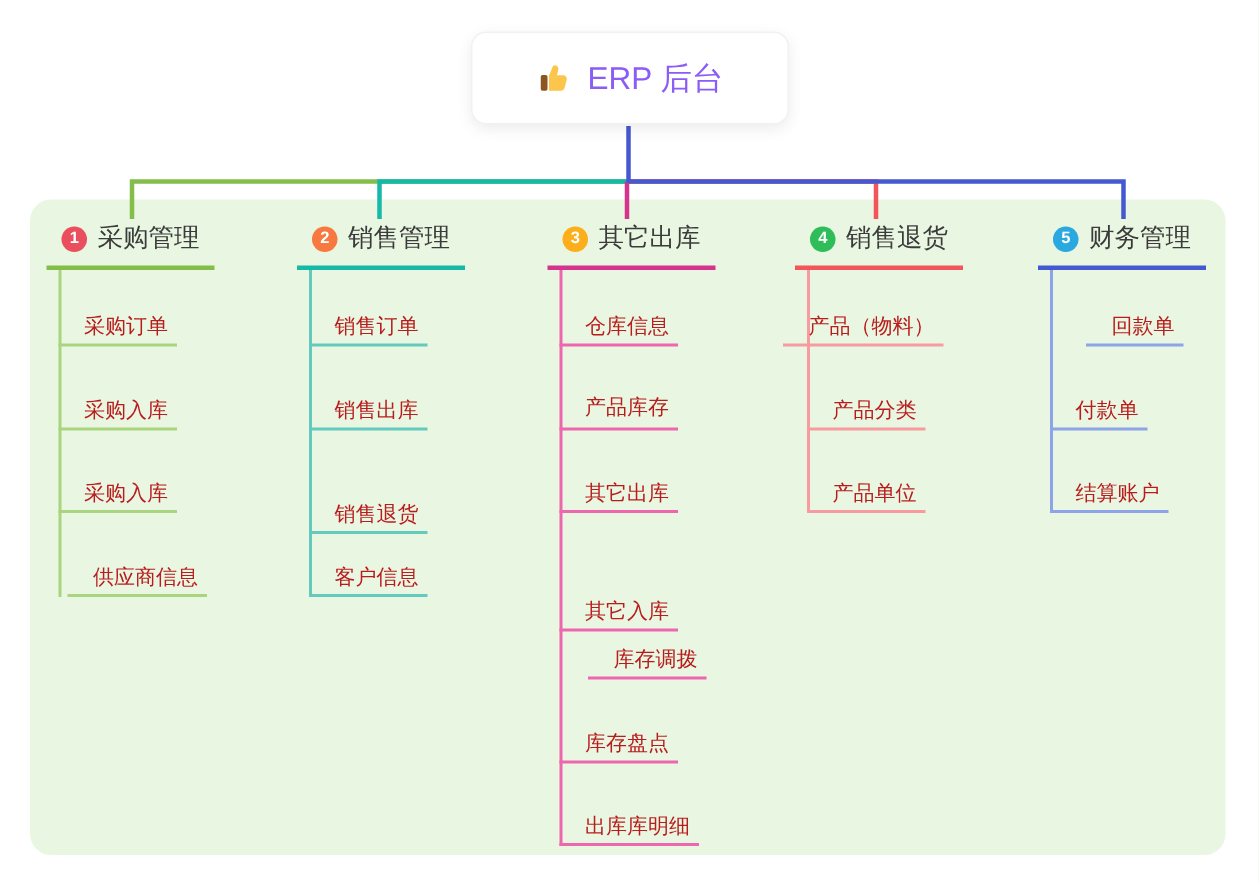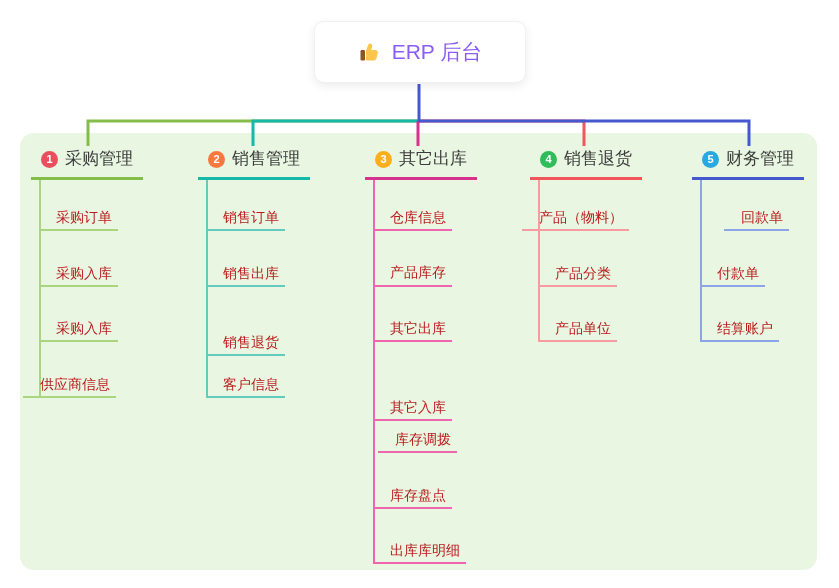--- a/index.html
+++ b/index.html
@@ -85,21 +85,21 @@
 
 <div class="b1">
   <div class="branch-label" style="left:31px;">
     <span class="badge">1</span>
     <span>采购管理</span>
   </div>
   <div class="vline" style="left:39px;top:180px;height:218px;"></div>
   <div class="child" style="left:39px;top:207px;">采购订单</div>
   <div class="child" style="left:39px;top:263px;">采购入库</div>
   <div class="child" style="left:39px;top:318px;">采购入库</div>
-  <div class="child" style="left:23px;top:374px;">供应商信息</div>
+  <div class="child" style="left:45px;top:374px;">供应商信息</div>
 </div>
 
 <div class="b2">
   <div class="branch-label" style="left:198px;">
     <span class="badge">2</span>
     <span>销售管理</span>
   </div>
   <div class="vline" style="left:206px;top:180px;height:218px;"></div>
   <div class="child" style="left:206px;top:207px;">销售订单</div>
   <div class="child" style="left:206px;top:263px;">销售出库</div>
@@ -110,21 +110,21 @@
 <div class="b3">
   <div class="branch-label" style="left:365px;">
     <span class="badge">3</span>
     <span>其它出库</span>
   </div>
   <div class="vline" style="left:373px;top:180px;height:384px;"></div>
   <div class="child" style="left:373px;top:207px;">仓库信息</div>
   <div class="child" style="left:373px;top:263px;font-family:Liberation Serif, serif;">产品库存</div>
   <div class="child" style="left:373px;top:318px;">其它出库</div>
   <div class="child" style="left:373px;top:374px;margin-top:23px;">其它入库</div>
-  <div class="child" style="left:378px;top:429px;">库存调拨</div>
+  <div class="child" style="left:392px;top:429px;">库存调拨</div>
   <div class="child" style="left:373px;top:485px;">库存盘点</div>
   <div class="child" style="left:373px;top:540px;">出库库明细</div>
 </div>
 
 <div class="b4">
   <div class="branch-label" style="left:530px;">
     <span class="badge">4</span>
     <span>销售退货</span>
   </div>
   <div class="vline" style="left:538px;top:180px;height:162px;"></div>

